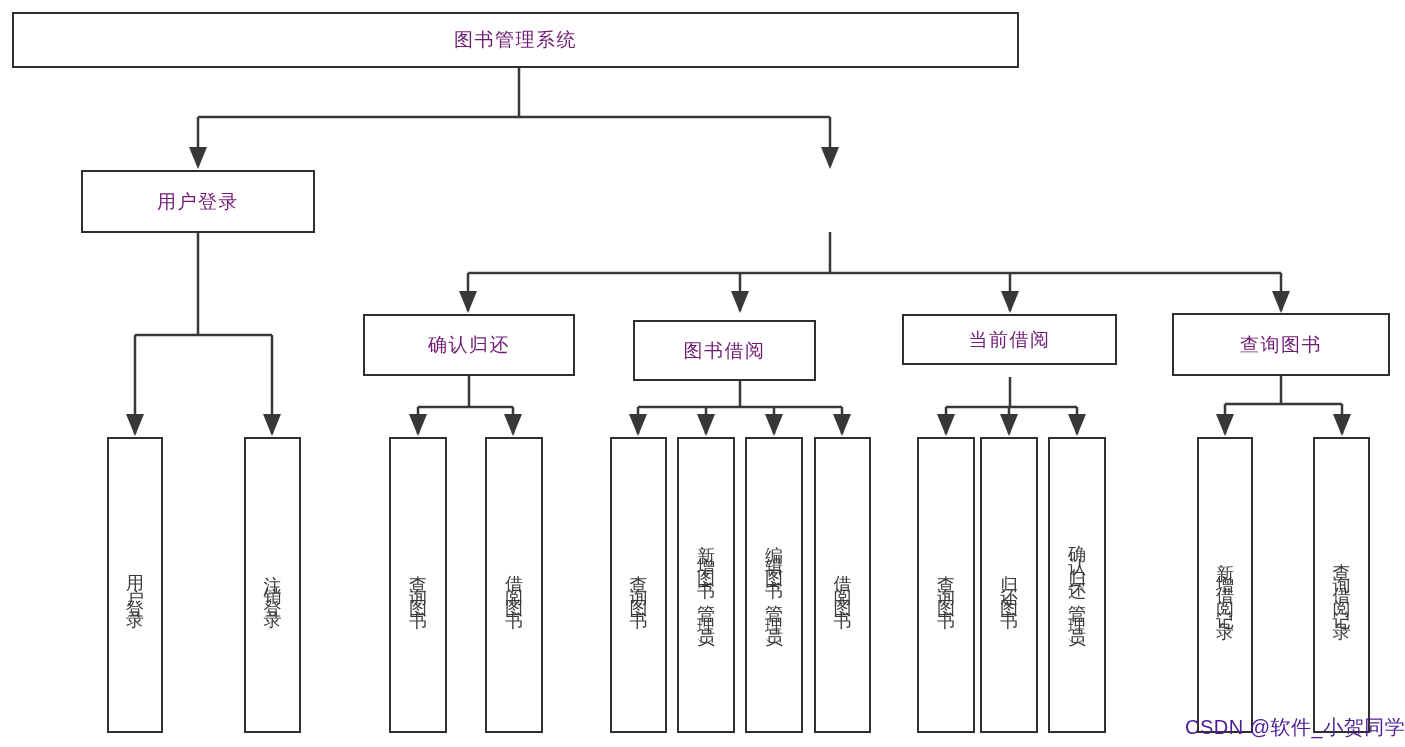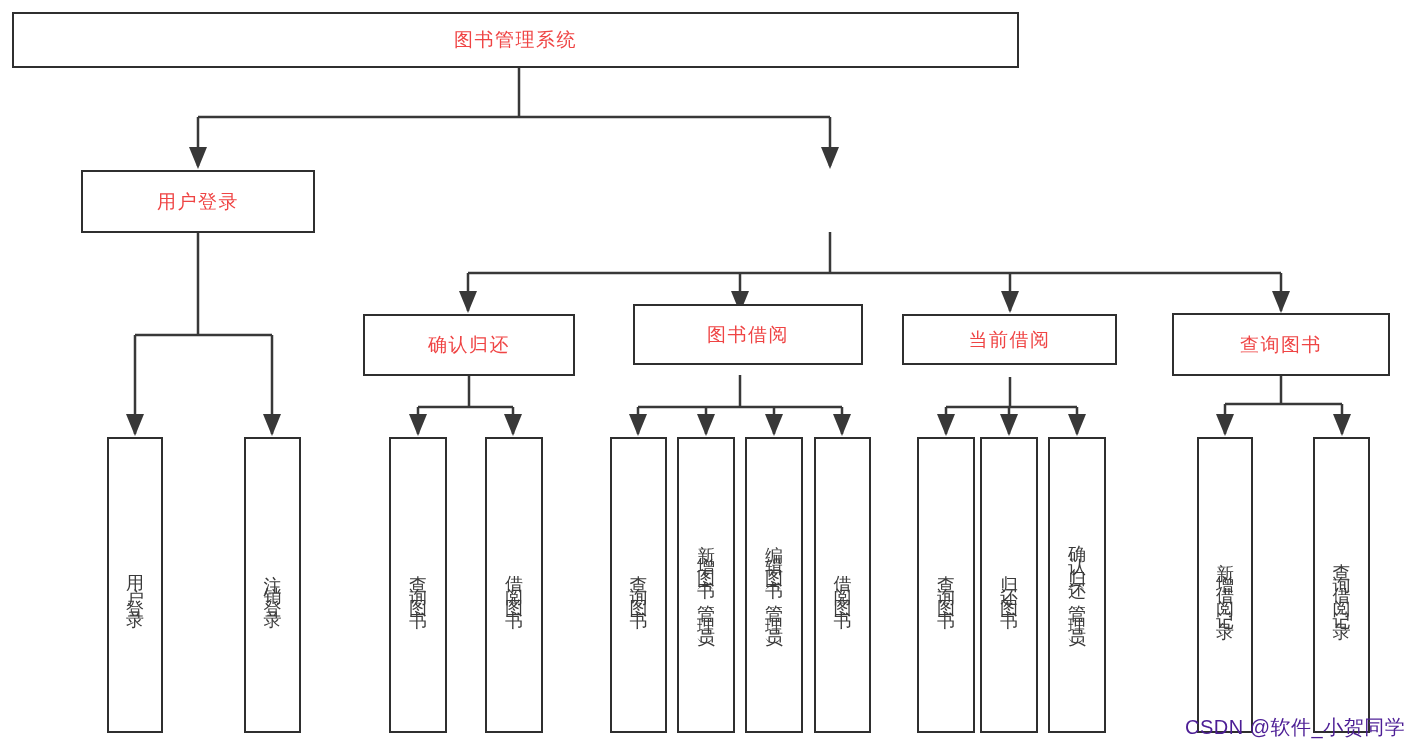--- a/index.html
+++ b/index.html
@@ -26,21 +26,21 @@
     background: #ffffff;
     border: 2.5px solid #2f2f2f;
     display: flex;
     align-items: center;
     justify-content: center;
     z-index: 2;
   }
   .hbox .hlabel {
     font-size: 19px;
     letter-spacing: 1.5px;
-    color: #ef4444;
+    color: #701a75;
     white-space: nowrap;
   }
   .vcol {
     position: absolute;
     top: 437px;
     height: 296px;
     background: #ffffff;
     border: 2px solid #2f2f2f;
     display: flex;
     align-items: center;
@@ -109,21 +109,21 @@
     <span class="hlabel">图书管理系统</span>
   </div>
 
   <div class="hbox" style="left:81px; top:170px; width:234px; height:63px">
     <span class="hlabel">用户登录</span>
   </div>
 
   <div class="hbox" style="left:363px; top:314px; width:212px; height:62px">
     <span class="hlabel">确认归还</span>
   </div>
-  <div class="hbox" style="left:633px; top:304px; width:230px; height:61px">
+  <div class="hbox" style="left:633px; top:320px; width:183px; height:61px">
     <span class="hlabel">图书借阅</span>
   </div>
   <div class="hbox" style="left:902px; top:314px; width:215px; height:51px">
     <span class="hlabel">当前借阅</span>
   </div>
   <div class="hbox" style="left:1172px; top:313px; width:218px; height:63px">
     <span class="hlabel">查询图书</span>
   </div>
 
   <div class="vcol" style="left:107px; width:56px">

